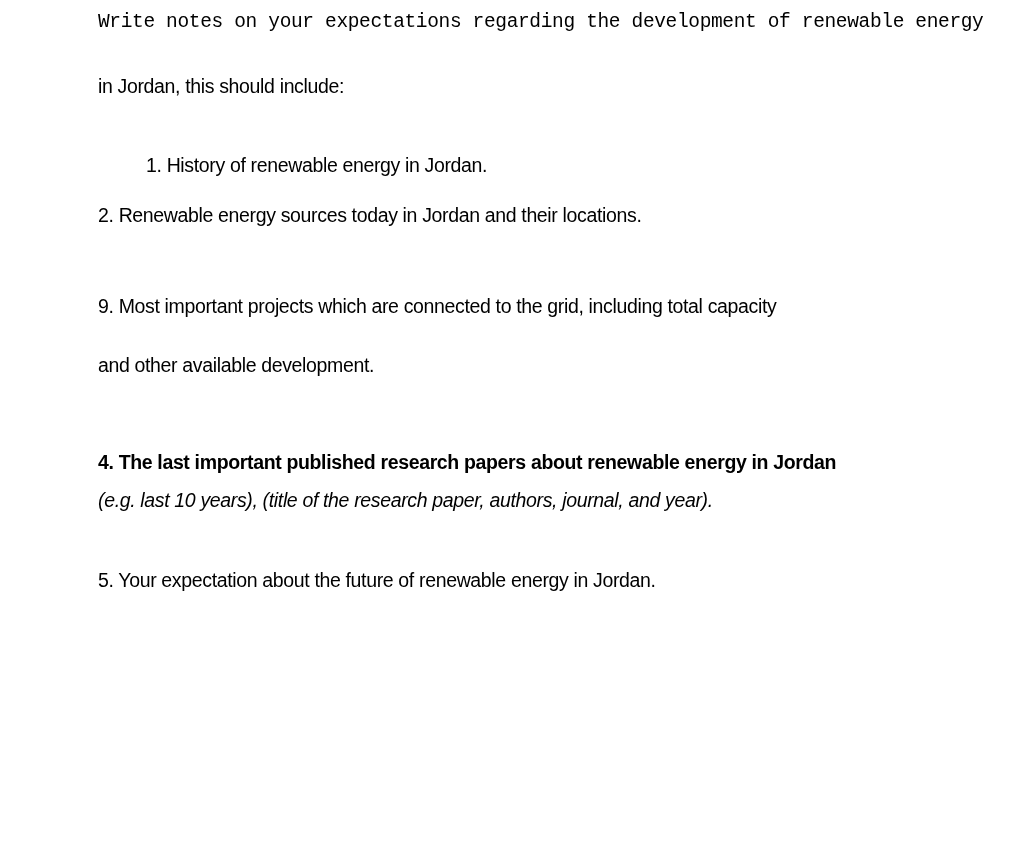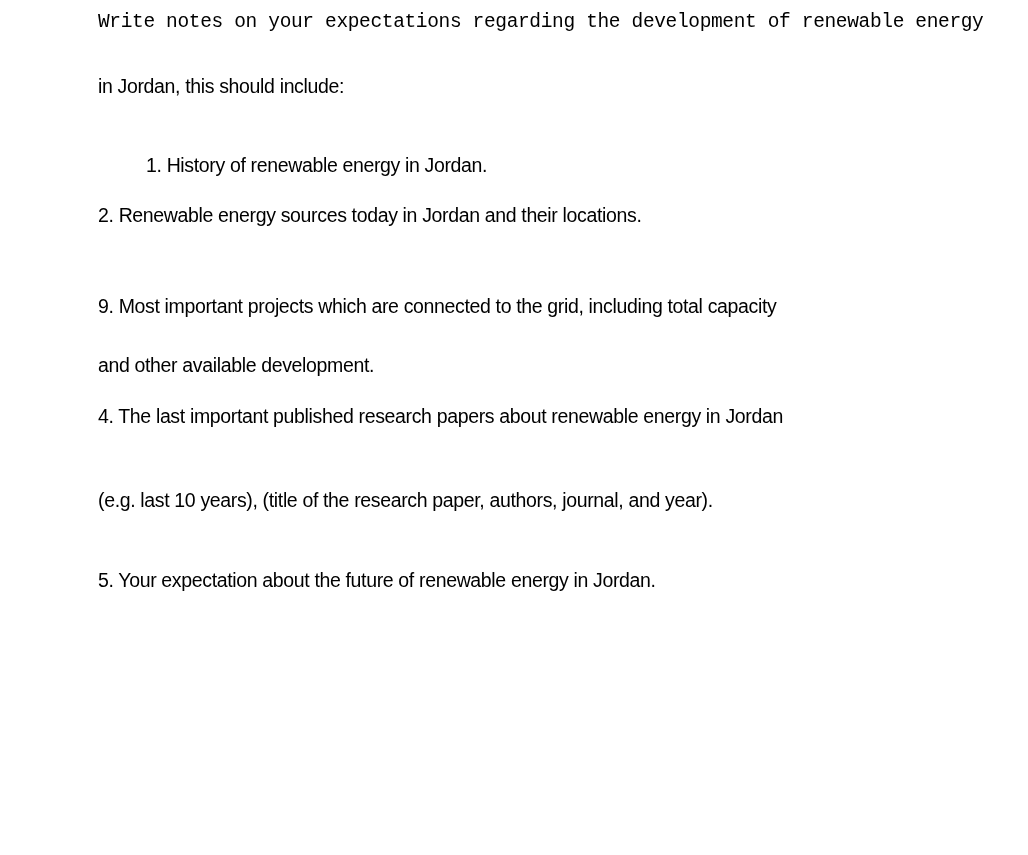--- a/index.html
+++ b/index.html
@@ -37,17 +37,17 @@
   <div class="line" style="top:10px;font-family:Liberation Mono, monospace;">Write notes on your expectations regarding the development of renewable energy</div>
   <div class="line" style="top:74px;">in Jordan, this should include:</div>
 
   <div class="line" style="top:153px;margin-left:48px;">1. History of renewable energy in Jordan.</div>
 
   <div class="line" style="top:203px;">2. Renewable energy sources today in Jordan and their locations.</div>
 
   <div class="line" style="top:294px;">9. Most important projects which are connected to the grid, including total capacity</div>
   <div class="line" style="top:353px;">and other available development.</div>
 
-  <div class="line" style="top:404px;">4. The last important published research papers about renewable energy in Jordan</div>
-  <div class="line" style="top:488px;">(e.g. last 10 years), (title of the research paper, authors, journal, and year).</div>
+  <div class="line" style="top:450px;font-weight:bold;">4. The last important published research papers about renewable energy in Jordan</div>
+  <div class="line" style="top:488px;font-style:italic;">(e.g. last 10 years), (title of the research paper, authors, journal, and year).</div>
 
   <div class="line" style="top:568px;">5. Your expectation about the future of renewable energy in Jordan.</div>
 </div>
 
 </body></html>

